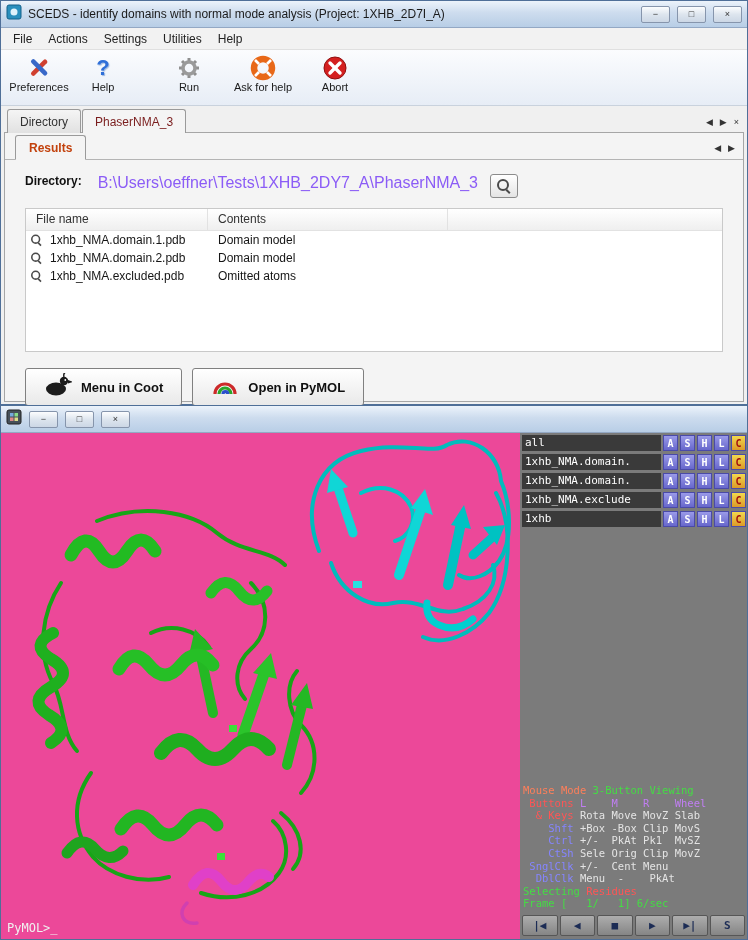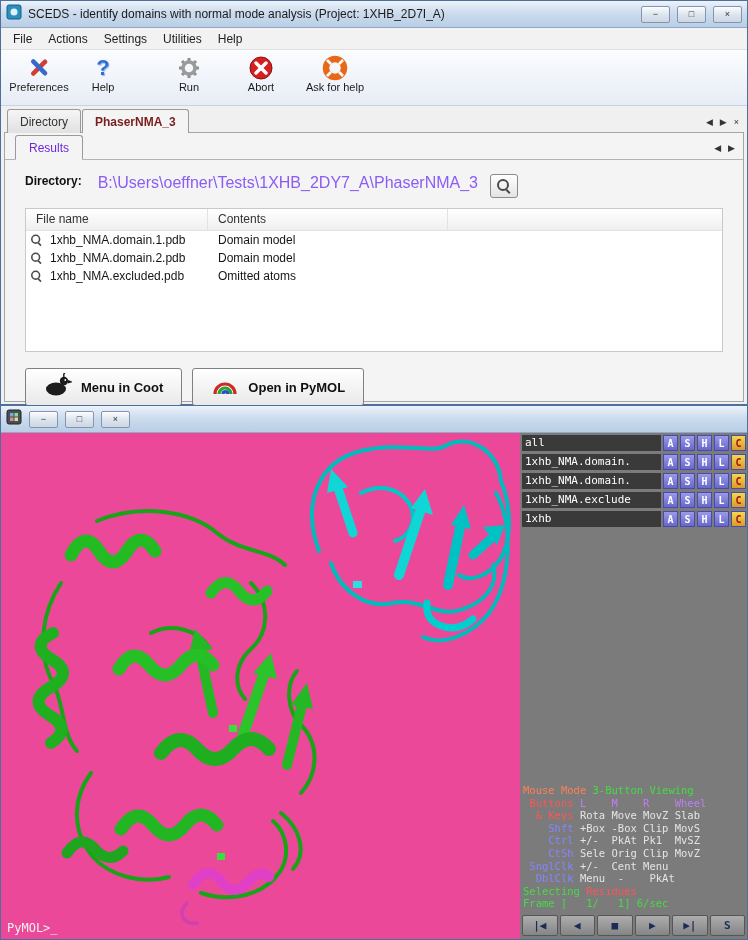--- a/index.html
+++ b/index.html
@@ -16,26 +16,26 @@
   .menu-item{font-size:12px;color:#222;padding:2px 8px}
 
   .toolbar{height:56px;background:linear-gradient(#fbfcfe,#e7edf6);border-bottom:1px solid #c9d2dd;display:flex;padding:3px 6px 0;box-sizing:border-box}
   .tool{width:64px;display:flex;flex-direction:column;align-items:center;font-size:11px;color:#1a1a1a;padding-top:2px}
   .tool .ticon{width:26px;height:26px;display:flex;align-items:center;justify-content:center}
   .tool.t-run{margin-left:22px}.tool.t-abort{margin-left:8px}.tool.t-ask{margin-left:10px}
   .qmark{font-size:22px;font-weight:bold;color:#2f6fd8;text-shadow:1px 1px 1px #9db8e0}
 
   .tabbar{height:27px;display:flex;align-items:flex-end;padding-left:6px;position:relative;z-index:3;margin-bottom:-1px}
   .tab{font-size:12px;padding:5px 12px 4px;border:1px solid #9a9a9a;border-bottom:none;border-radius:3px 3px 0 0;background:linear-gradient(#f5f5f5,#e1e1e1);color:#333;margin-right:1px}
-  .tab.active{background:#f4f4f4;font-weight:bold;color:#7a1d1d}
+  .tab.active{background:#f4f4f4;font-weight:normal;color:#7a1d1d}
   .tab-nav{position:absolute;right:8px;bottom:6px;display:flex;gap:7px;font-size:9px;color:#333}
 
   .results-frame{position:absolute;left:3px;right:3px;top:131px;bottom:2px;border:1px solid #a6a6a6;background:#f4f4f4;box-sizing:border-box}
   .subtabbar{height:26px;display:flex;align-items:flex-end;padding-left:10px;border-bottom:1px solid #b4b4b4;position:relative}
-  .subtab{font-size:12px;font-weight:normal;color:#6d28d9;padding:5px 13px 4px;border:1px solid #9a9a9a;border-bottom:1px solid #f4f4f4;border-radius:3px 3px 0 0;background:#f4f4f4;margin-bottom:-1px}
+  .subtab{font-size:12px;font-weight:bold;color:#c2410c;padding:5px 13px 4px;border:1px solid #9a9a9a;border-bottom:1px solid #f4f4f4;border-radius:3px 3px 0 0;background:#f4f4f4;margin-bottom:-1px}
   .subtab-nav{position:absolute;right:8px;bottom:6px;display:flex;gap:7px;font-size:9px;color:#333}
 
   .dir-row{display:flex;margin:14px 20px 0}
   .dir-label{font-size:12px;font-weight:bold;color:#111}
   .dir-path{font-size:16px;color:#8b5cf6;margin-left:16px}
   .search-btn{margin-left:12px;width:28px;height:24px;border:1px solid #8b8b8b;border-radius:3px;background:linear-gradient(#ffffff,#e4e4e4);display:flex;align-items:center;justify-content:center;padding:0}
 
   .mag{position:relative;width:14px;height:14px;display:inline-block}
   .mag::before{content:"";position:absolute;left:0;top:0;width:8px;height:8px;border:2px solid #4a4a4a;border-radius:50%}
   .mag::after{content:"";position:absolute;left:10px;top:10px;width:5px;height:2px;background:#4a4a4a;transform:rotate(45deg);transform-origin:0 0}
@@ -117,43 +117,43 @@
             <line x1="6" y1="6" x2="9" y2="9"></line>
               <line x1="17" y1="17" x2="20" y2="20"></line>
             <line x1="6" y1="20" x2="9" y2="17"></line>
               <line x1="17" y1="9" x2="20" y2="6"></line>
           </g>
           <circle cx="13" cy="13" r="6" fill="none" stroke="#9a9a9a" stroke-width="3.5"></circle>
         </svg>
       </span>
       <span>Run</span>
     </div>
-    <div class="tool t-abort">
-      <span class="ticon">
-        <svg width="26" height="26">
-          <circle cx="13" cy="13" r="11" fill="#d42020" stroke="#8f0f0f"></circle>
-          <line x1="8" y1="8" x2="18" y2="18" stroke="#fff" stroke-width="3.4" stroke-linecap="round"></line>
-          <line x1="18" y1="8" x2="8" y2="18" stroke="#fff" stroke-width="3.4" stroke-linecap="round"></line>
-        </svg>
-      </span>
-      <span>Abort</span>
-    </div>
     <div class="tool t-ask">
       <span class="ticon">
         <svg width="26" height="26">
           <circle cx="13" cy="13" r="9" fill="none" stroke="#e86818" stroke-width="6.5"></circle>
           <g stroke="#fff" stroke-width="2.6">
             <line x1="5" y1="5" x2="9" y2="9"></line>
               <line x1="17" y1="17" x2="21" y2="21"></line>
             <line x1="5" y1="21" x2="9" y2="17"></line>
               <line x1="17" y1="9" x2="21" y2="5"></line>
           </g>
         </svg>
       </span>
       <span>Ask for help</span>
+    </div>
+    <div class="tool t-abort">
+      <span class="ticon">
+        <svg width="26" height="26">
+          <circle cx="13" cy="13" r="11" fill="#d42020" stroke="#8f0f0f"></circle>
+          <line x1="8" y1="8" x2="18" y2="18" stroke="#fff" stroke-width="3.4" stroke-linecap="round"></line>
+          <line x1="18" y1="8" x2="8" y2="18" stroke="#fff" stroke-width="3.4" stroke-linecap="round"></line>
+        </svg>
+      </span>
+      <span>Abort</span>
     </div>
   </div>
 
   <div class="tabbar">
     <span class="tab">Directory</span>
     <span class="tab active">PhaserNMA_3</span>
     <span class="tab-nav">
       <span>◀</span>
       <span>▶</span>
       <span>×</span>

